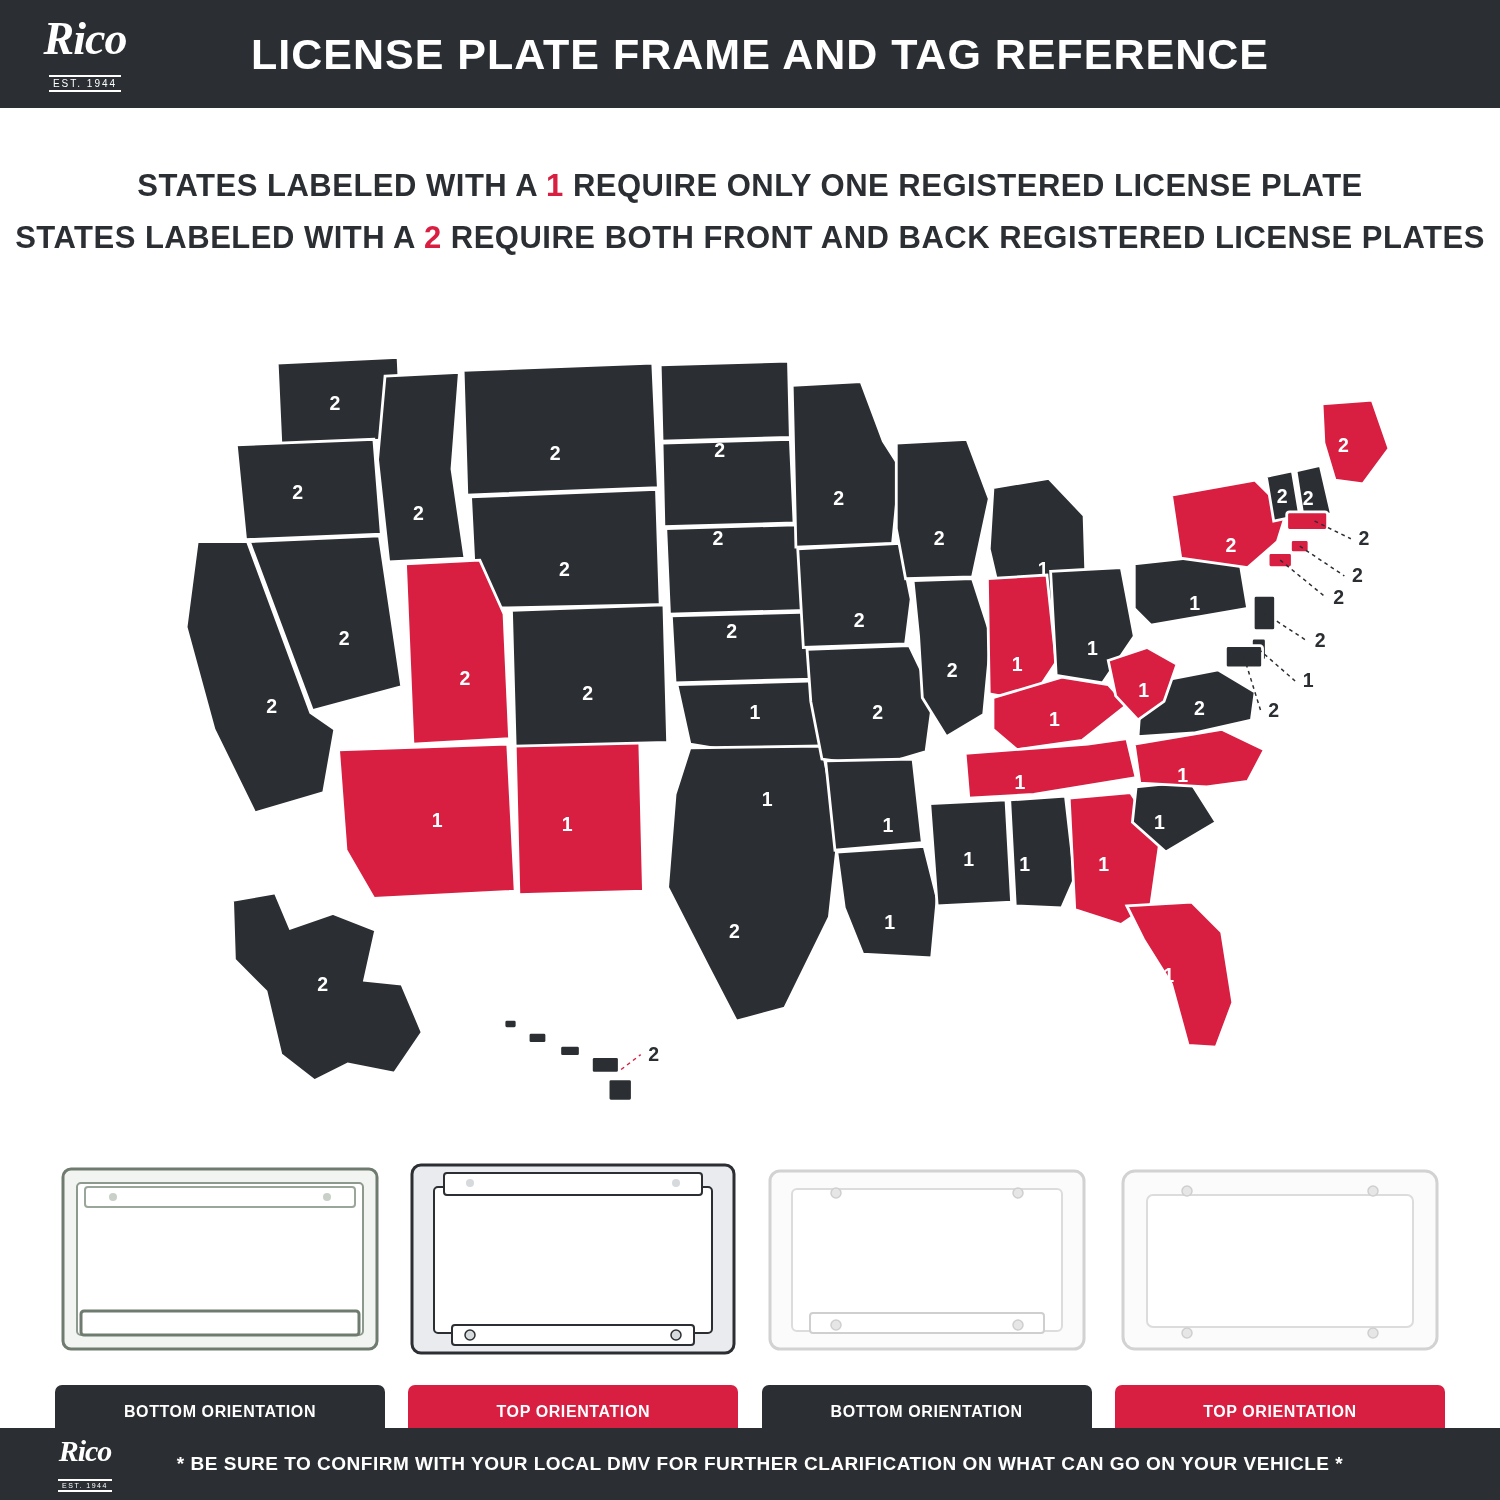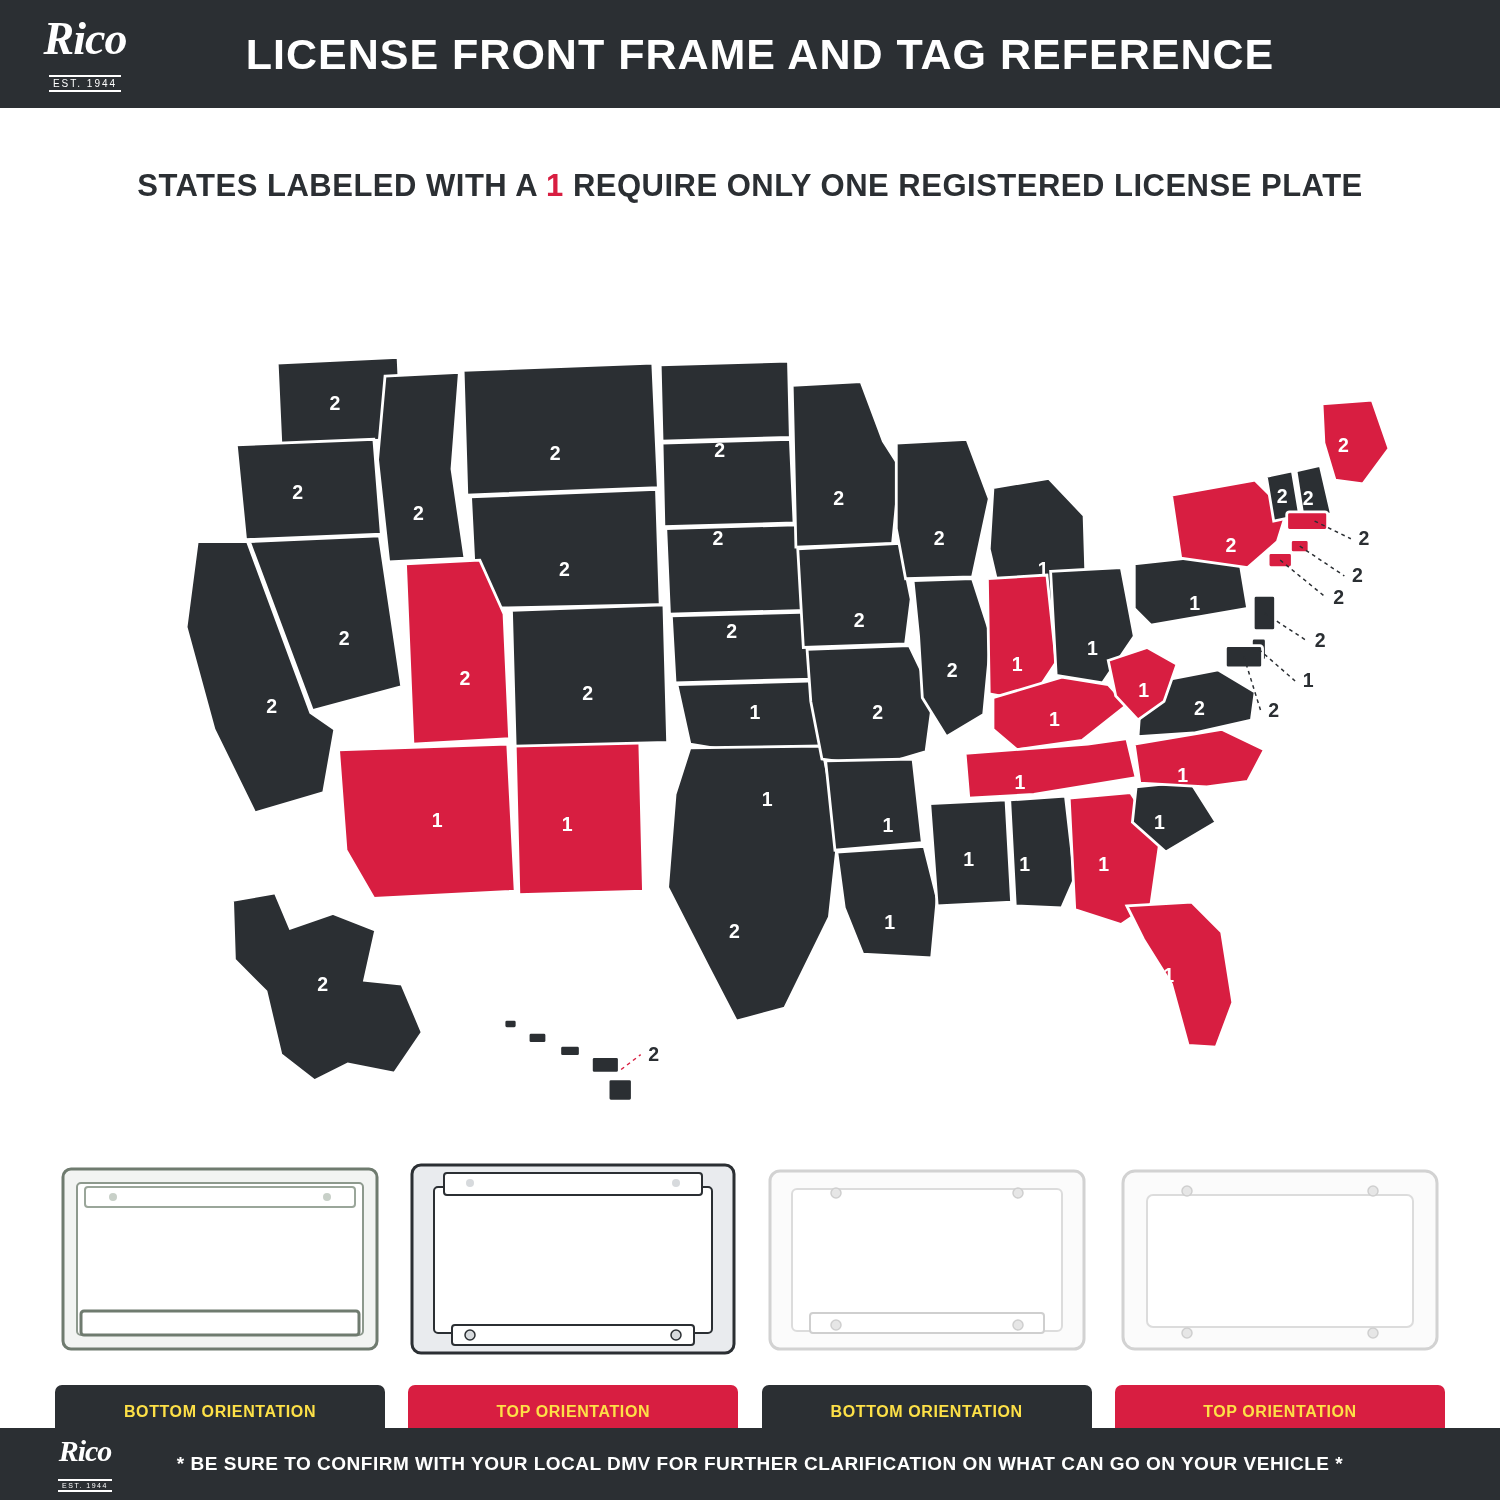--- a/index.html
+++ b/index.html
@@ -83,21 +83,21 @@
   .frame-cell { width:330px; height:230px; position:relative; }
 
   
   .captions {
     position:absolute; left:0; top:1385px; width:1500px; height:44px;
     display:flex; justify-content:space-between; padding:0 55px;
   }
   .caption {
     width:330px; height:54px; border-radius:7px;
     display:flex; align-items:center; justify-content:center;
-    color:#fde047; font-size:16px; font-weight:bold; letter-spacing:0.6px;
+    color:#ffffff; font-size:16px; font-weight:bold; letter-spacing:0.6px;
   }
   .caption.dark { background:#2b2f33; }
   .caption.red { background:#d81e41; }
 
   
   .footer {
     position:absolute; left:0; bottom:0; width:1500px; height:72px;
     background:#2b2f33; display:flex; align-items:center;
   }
   .footer-logo {
@@ -112,26 +112,29 @@
   }
 </style>
 </head>
 <body>
 
 <div class="header">
   <div class="logo">
     <div class="logo-word">Rico</div>
     <div class="logo-est">EST. 1944</div>
   </div>
-  <div class="header-title">LICENSE FRONT FRAME AND TAG REFERENCE</div>
+  <div class="header-title">LICENSE PLATE FRAME AND TAG REFERENCE</div>
 </div>
 
 <div class="intro">
   <div class="intro-line">
     <span>STATES LABELED WITH A </span><span class="hl">1</span><span> REQUIRE ONLY ONE REGISTERED LICENSE PLATE</span>
+  </div>
+  <div class="intro-line">
+    <span>STATES LABELED WITH A </span><span class="hl">2</span><span> REQUIRE BOTH FRONT AND BACK REGISTERED LICENSE PLATES</span>
   </div>
 </div>
 
 <div class="map-wrap">
   <svg class="map" viewBox="0 0 1420 840" xmlns="http://www.w3.org/2000/svg">
     <g id="states-layer">
         <path d="M196,36 L326,30 L330,118 L200,124 Z" class="st"></path>
         <path d="M152,124 L300,118 L308,220 L162,226 Z" class="st"></path>
         <path d="M312,50 L392,46 L384,150 L398,246 L316,250 L304,140 Z" class="st"></path>
         <path d="M396,44 L600,36 L606,170 L400,178 Z" class="st"></path>

